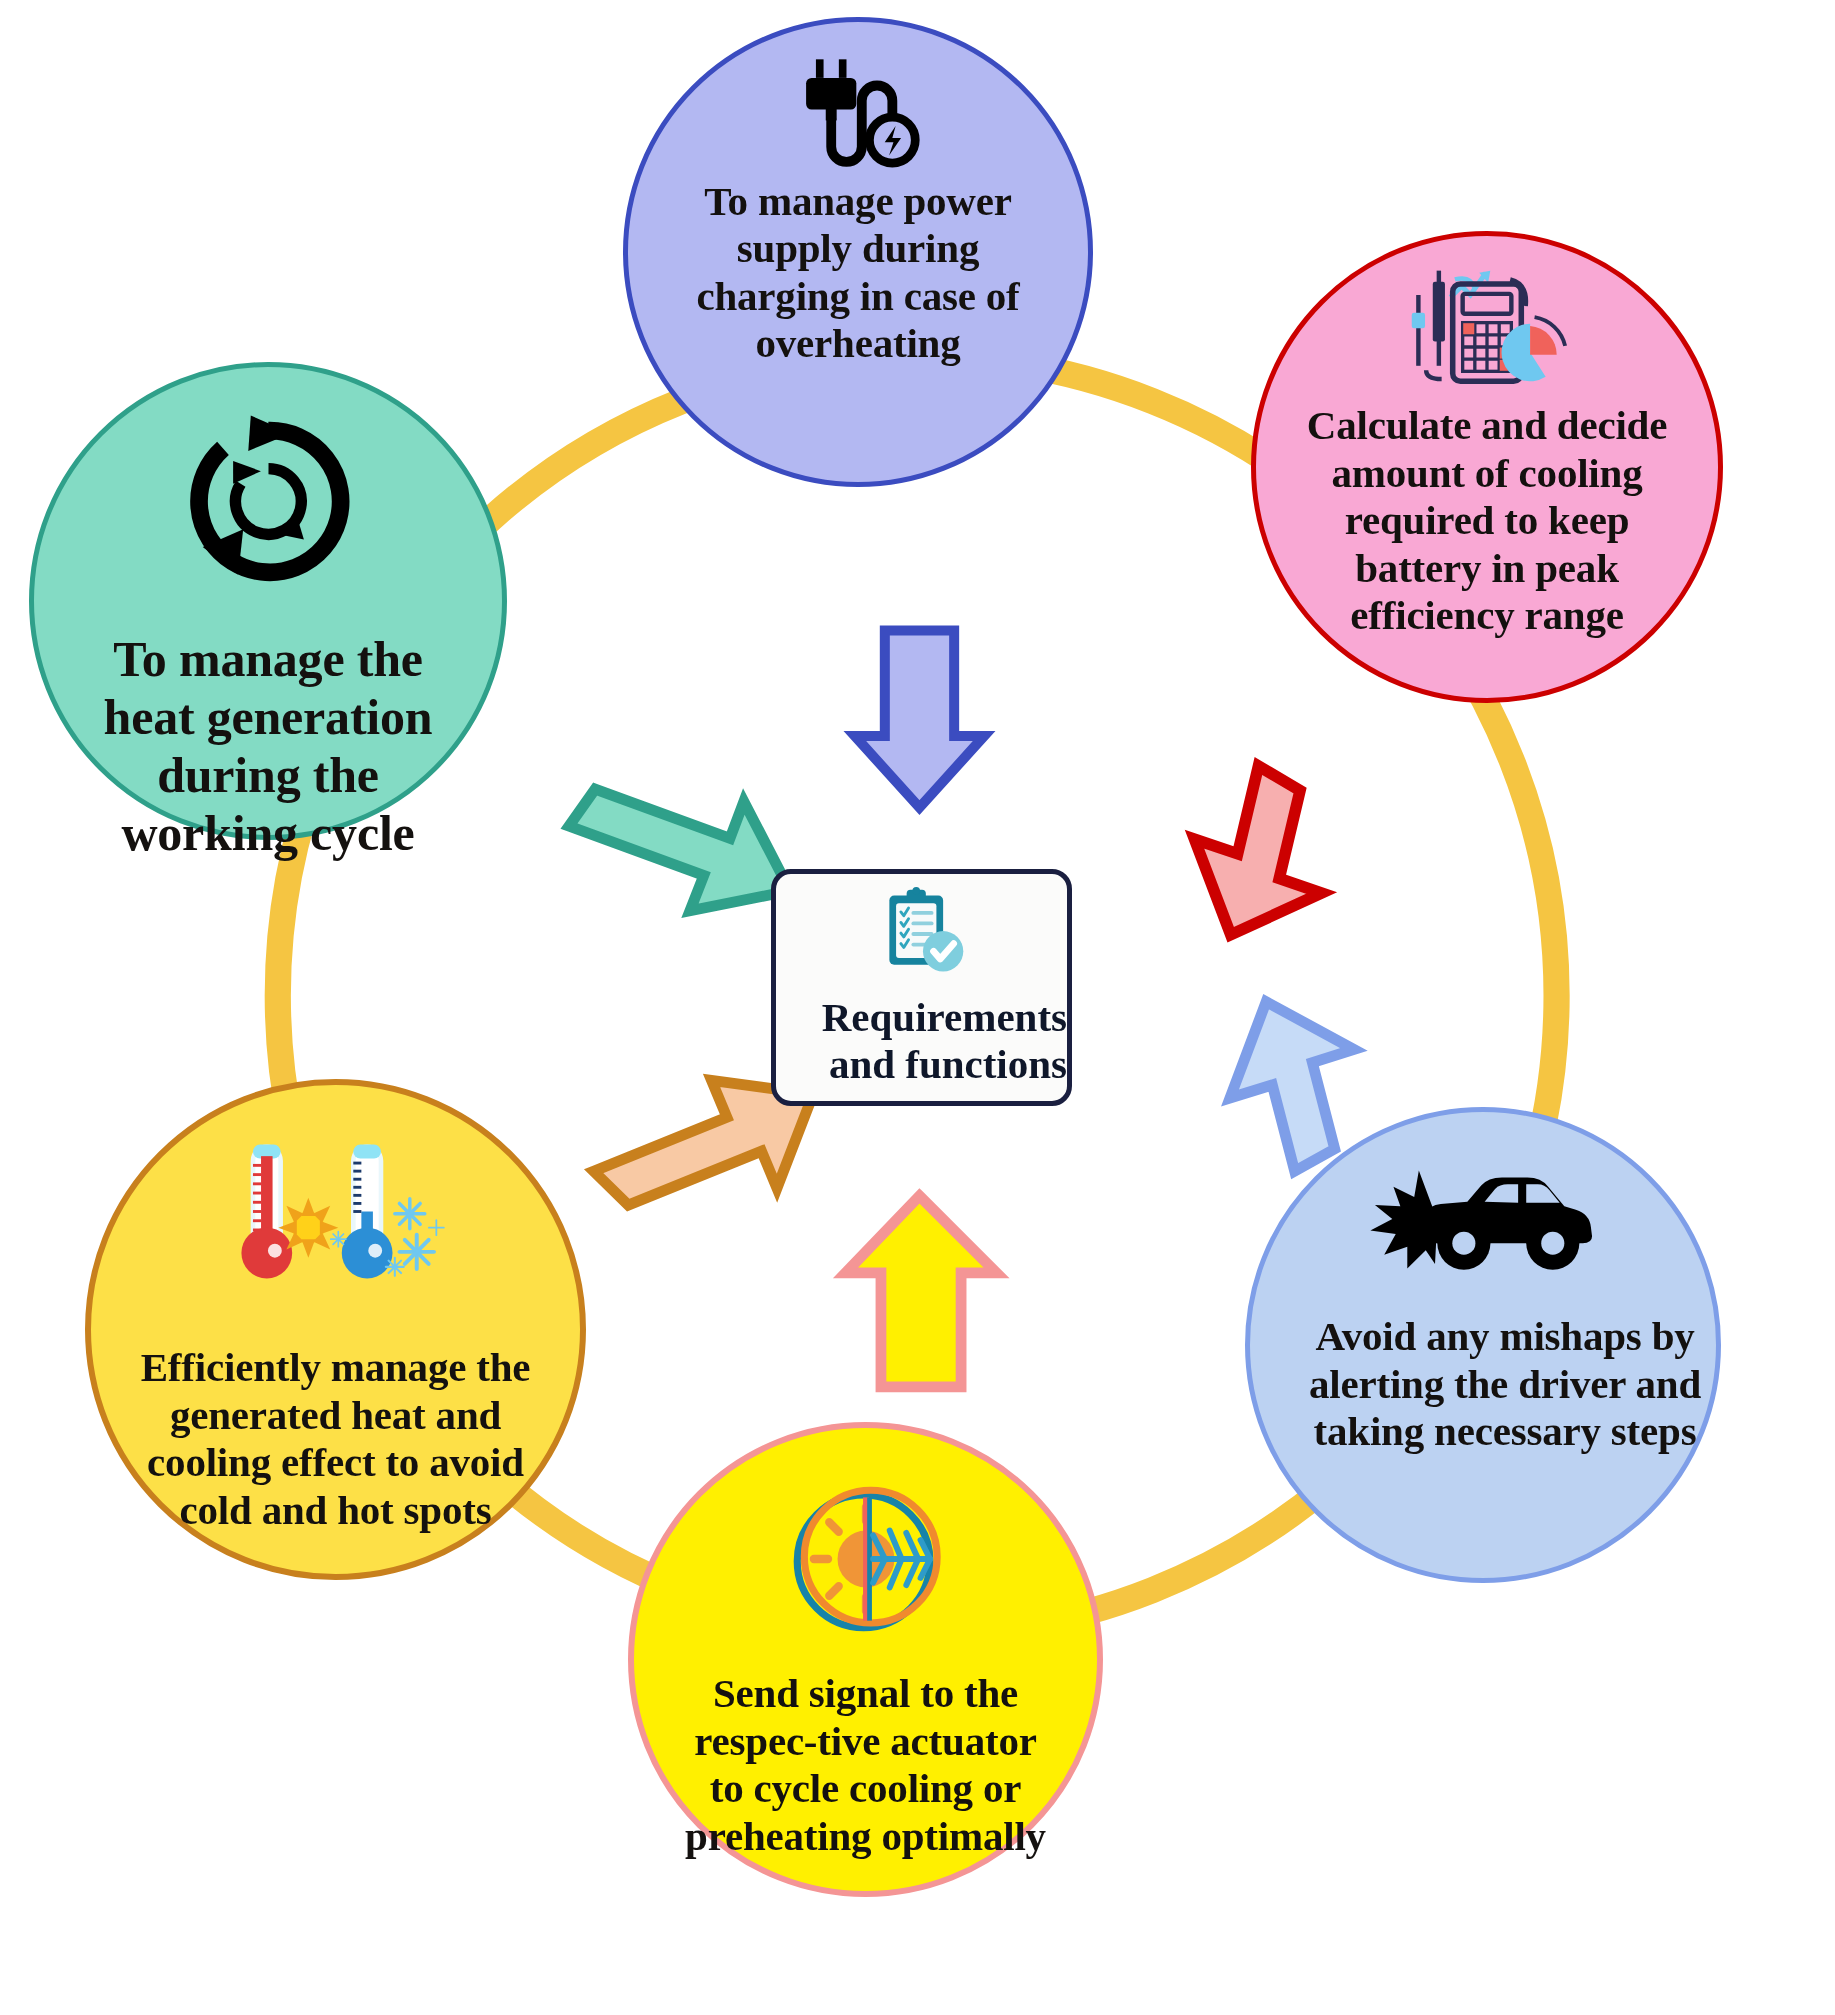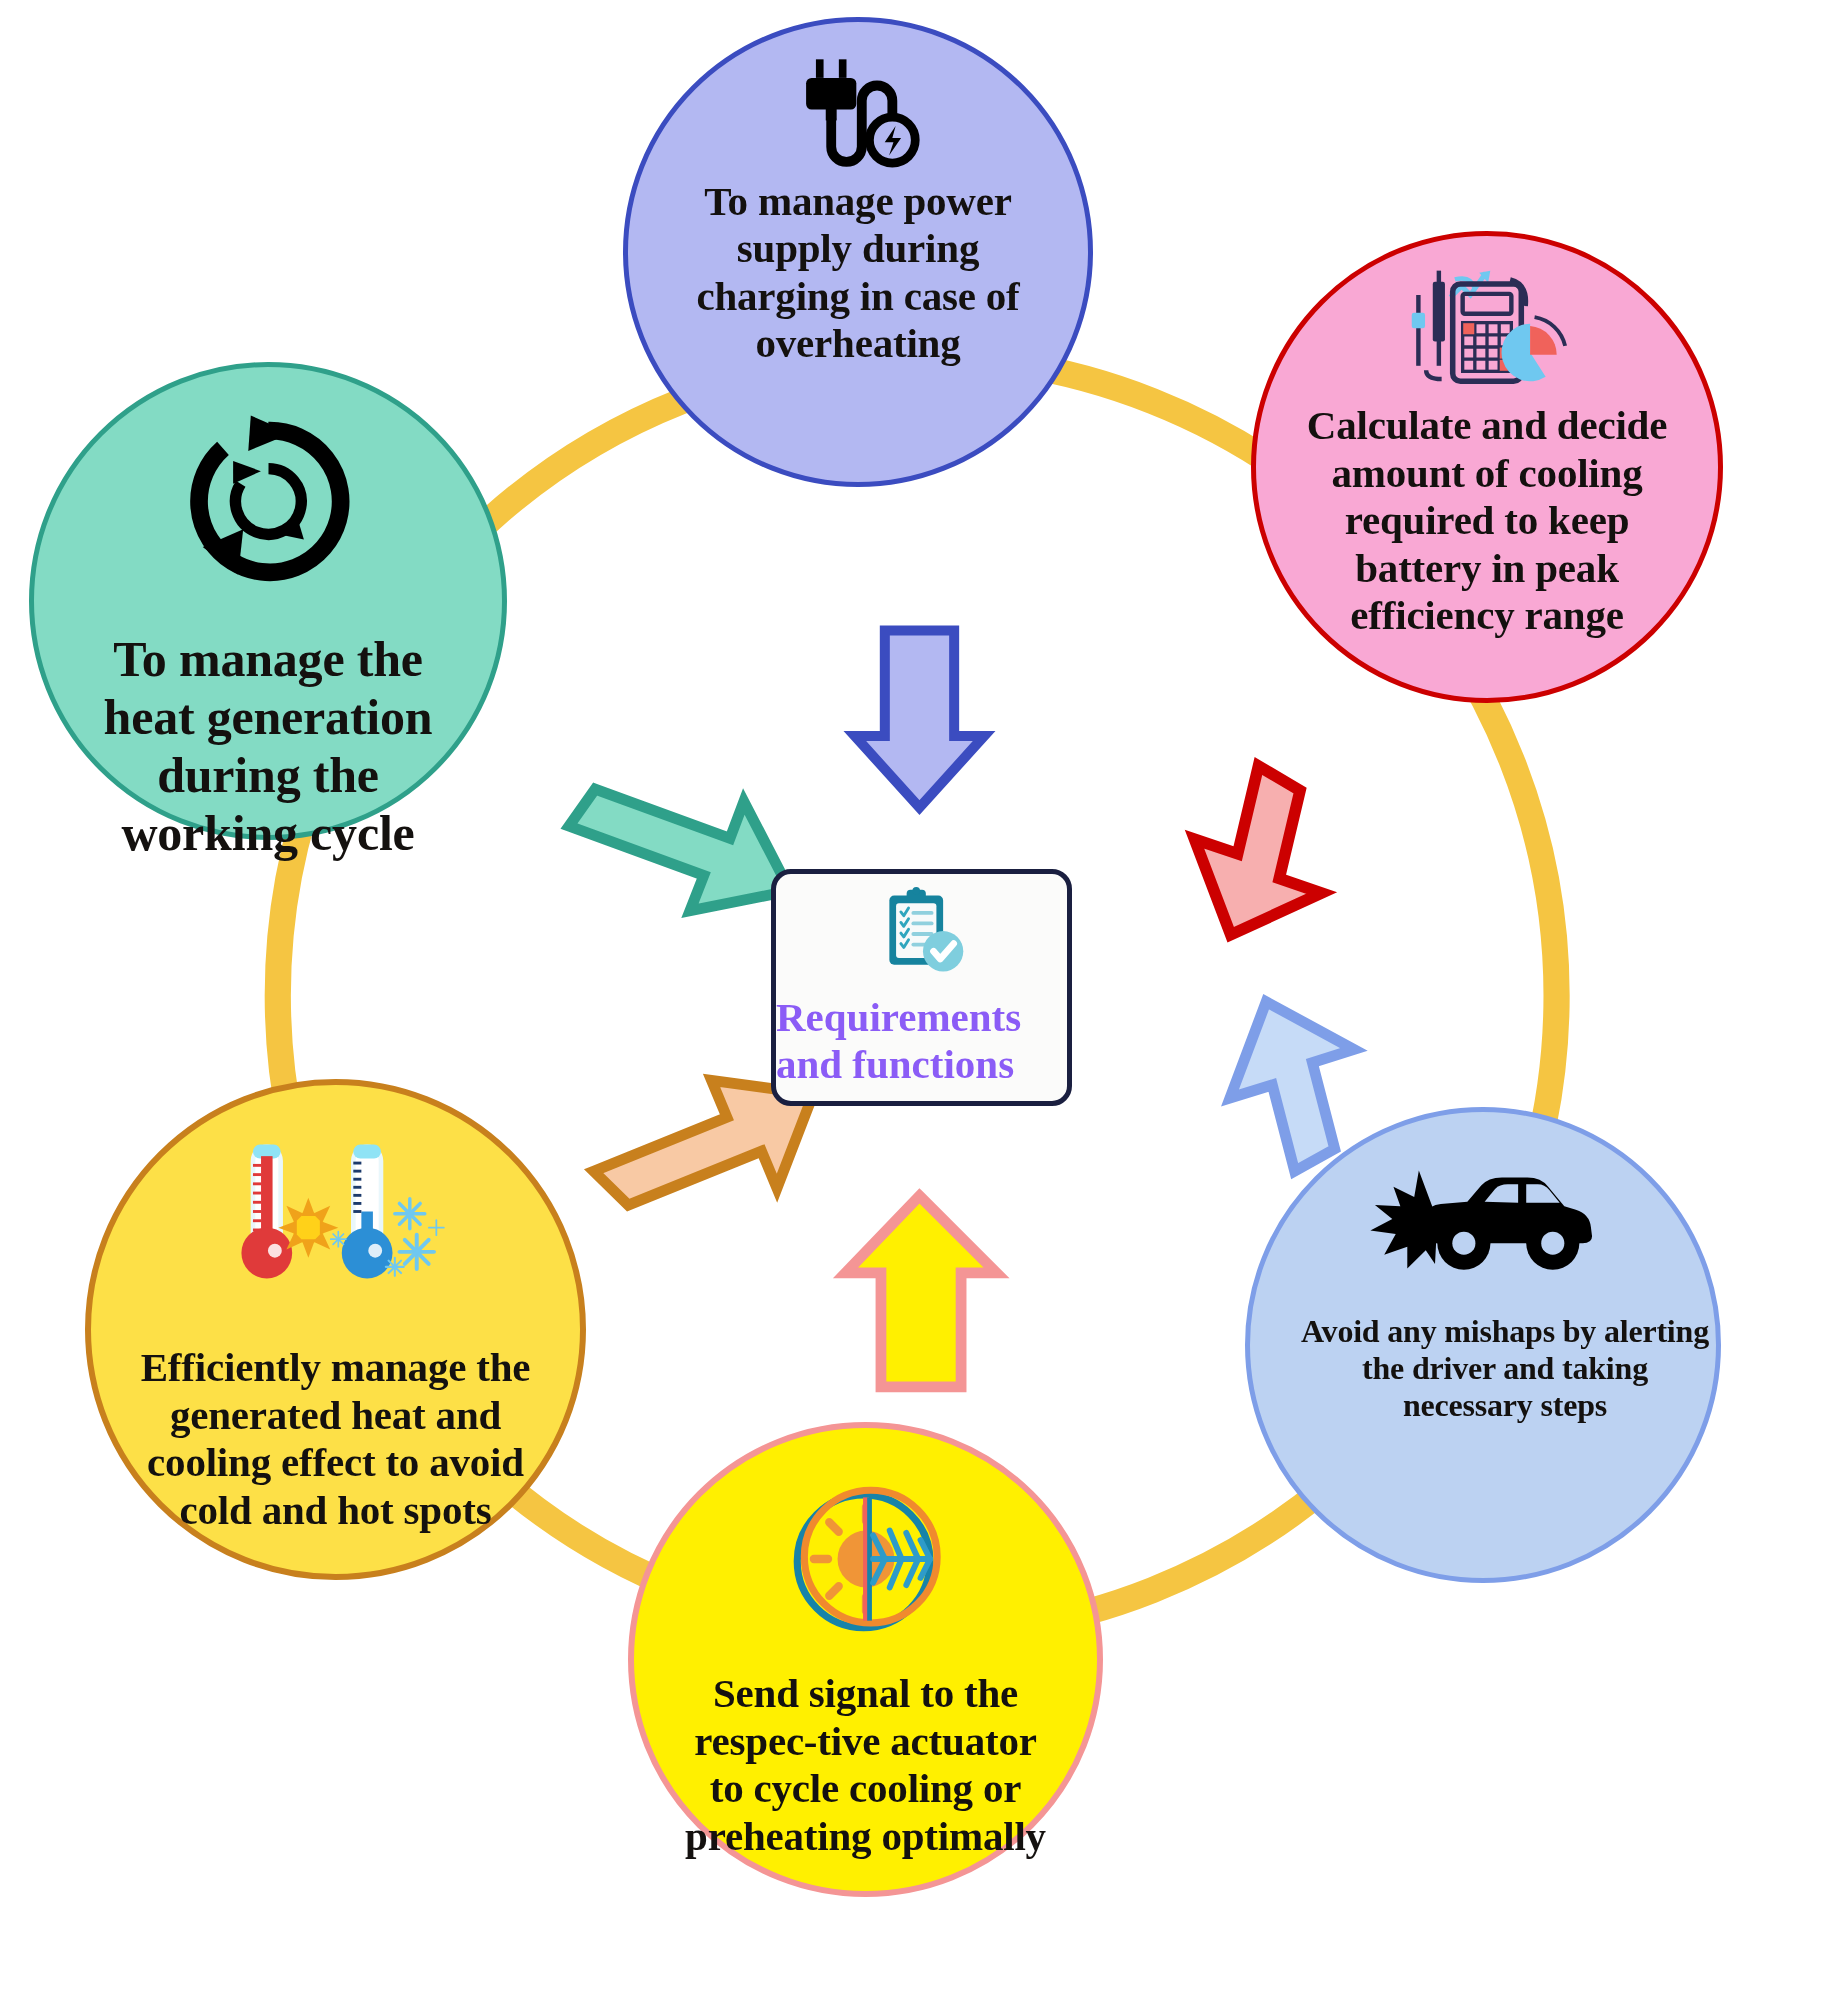--- a/index.html
+++ b/index.html
@@ -17,33 +17,33 @@
       font-family:"Liberation Serif",serif;line-height:1.16;
       letter-spacing:-0.2px;
   }
 
   
   #n-power{left:611px;top:17px;width:470px;height:470px;background:#B3B8F2;border:5.4px solid #3B4CC0;}
   #n-power .label{font-size:41px;width:331px;margin-top:4.6px;}
   #n-calc{left:1239px;top:231px;width:472px;height:472px;background:#f9a8d4;border:5.4px solid #CC0000;}
   #n-calc .label{font-size:41px;width:370px;margin-top:3.1px;}
   #n-mishap{left:1233px;top:1107px;width:476px;height:476px;background:#BCD2F2;border:5.4px solid #7E9EE8;}
-  #n-mishap .label{font-size:32px;width:408px;margin-top:34px;margin-left:44px;}
+  #n-mishap .label{font-size:41px;width:408px;margin-top:34px;margin-left:44px;}
   #n-signal{left:616px;top:1422px;width:475px;height:475px;background:#FFF000;border:6.2px solid #F49595;}
   #n-signal .label{font-size:41px;width:385px;margin-top:28px;}
   #n-thermo{left:73px;top:1079px;width:501px;height:501px;background:#fde047;border:6.2px solid #C8801D;align-items:center;}
   #n-thermo .label{font-size:41px;width:432px;margin-top:46px;}
   #n-cycle{left:17px;top:362px;width:478px;height:478px;background:#83DBC4;border:5.4px solid #2FA08A;}
   #n-cycle .label{font-size:50px;width:393px;margin-top:40px;}
 
   
   #center-box{position:absolute;left:759px;top:869px;width:301px;height:237px;
       background:#FBFBFA;border:5.4px solid #1A1F40;border-radius:20px;
       display:flex;flex-direction:column;align-items:center;justify-content:center;box-sizing:border-box;}
-  #center-box .label{font-size:41px;font-weight:bold;text-align:left;color:#8b5cf6;
+  #center-box .label{font-size:41px;font-weight:bold;text-align:right;color:#0f172a;
       line-height:1.16;margin-top:7.7px;font-family:"Liberation Serif",serif;}
 </style>
 </head>
 <body>
 
 <div id="stage">
 
   <svg class="layer" viewBox="0 0 2382 2615">
     <circle cx="1175" cy="1292" r="830" fill="none" stroke="#F5C542" stroke-width="34"></circle>
   </svg>

